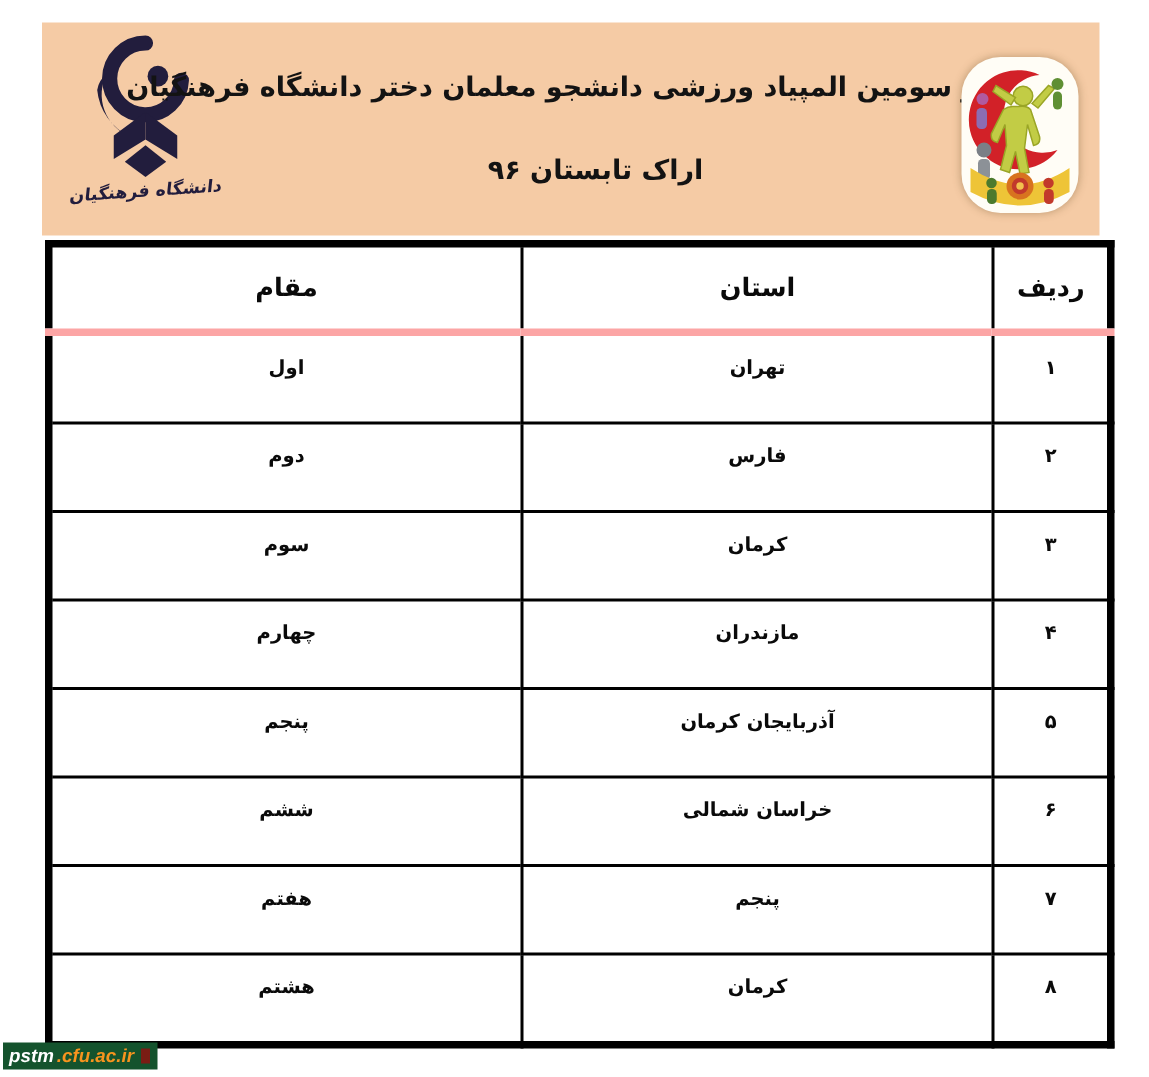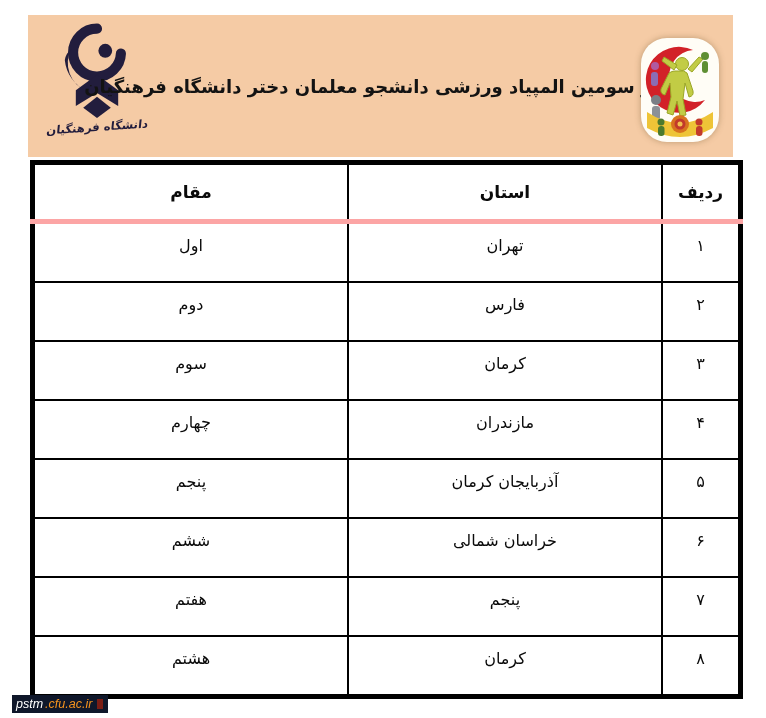--- a/index.html
+++ b/index.html
@@ -59,36 +59,36 @@
     color:#0a0a0a;
     padding:0;
   }
   tr.hdr td{
     height:54px;
     font-size:17px;font-weight:bold;
     border-bottom:5px solid #fca5a5;
   }
   tr.datarow td{
     height:57px;
-    font-size:16px;font-weight:normal;
+    font-size:13px;font-weight:bold;
     vertical-align:middle;
   }
   td.c-no{width:75px;font-size:16px;margin-left:28px;}
   td.c-prov{width:312px;}
   td.c-pos{width:312px;}
   tr.datarow td span{position:relative;top:-7px;}
   
   .watermark{
-    position:absolute;left:12px;top:695px;height:18px;
-    background:#0f172a;
+    position:absolute;left:2px;top:695px;height:18px;
+    background:#14532d;
     display:flex;align-items:center;gap:2px;
     padding:0 5px 0 4px;
     z-index:6;
     font-family:"Liberation Sans",sans-serif;
-    font-style:italic;font-weight:normal;font-size:12.5px;
+    font-style:italic;font-weight:bold;font-size:12.5px;
     white-space:nowrap;
   }
   .wm-prefix{color:#ffffff;}
   .wm-suffix{color:#f7941e;}
   .wm-mark{width:6px;height:10px;background:#7a1d14;margin-left:3px;}
 </style>
 </head>
 <body>
 
 <div id="page">
@@ -106,20 +106,21 @@
             <path d="M50 56 L73 73 L73 90 L50 76 Z"></path>
             <path d="M50 80 L35 92 L50 103 L65 92 Z"></path>
           </g>
         </svg>
       </span>
       <span class="uni-caption">دانشگاه فرهنگیان</span>
     </div>
 
     <div class="titles">
       <div class="title-l1">بیست و سومین المپیاد ورزشی دانشجو معلمان دختر دانشگاه فرهنگیان</div>
+      <div class="title-l2">اراک تابستان ۹۶</div>
     </div>
 
     <div class="oly-logo">
       <span>
         <svg width="78" height="104" viewBox="0 0 78 104">
 
           <path d="M52 12 A33 33 0 1 0 64 62 A26 26 0 1 1 52 12 Z" fill="#d22128"></path>
 
           <g fill="#c2cc45" stroke="#9aa526" stroke-width="1">
             <circle cx="41" cy="26" r="6.5"></circle>

